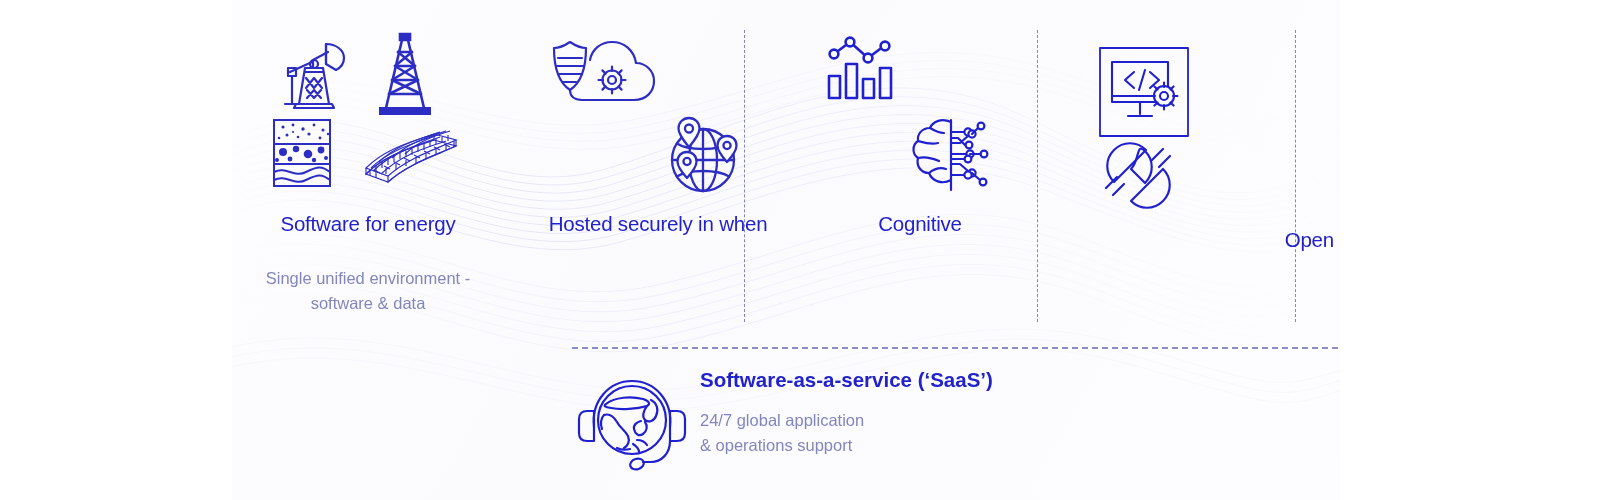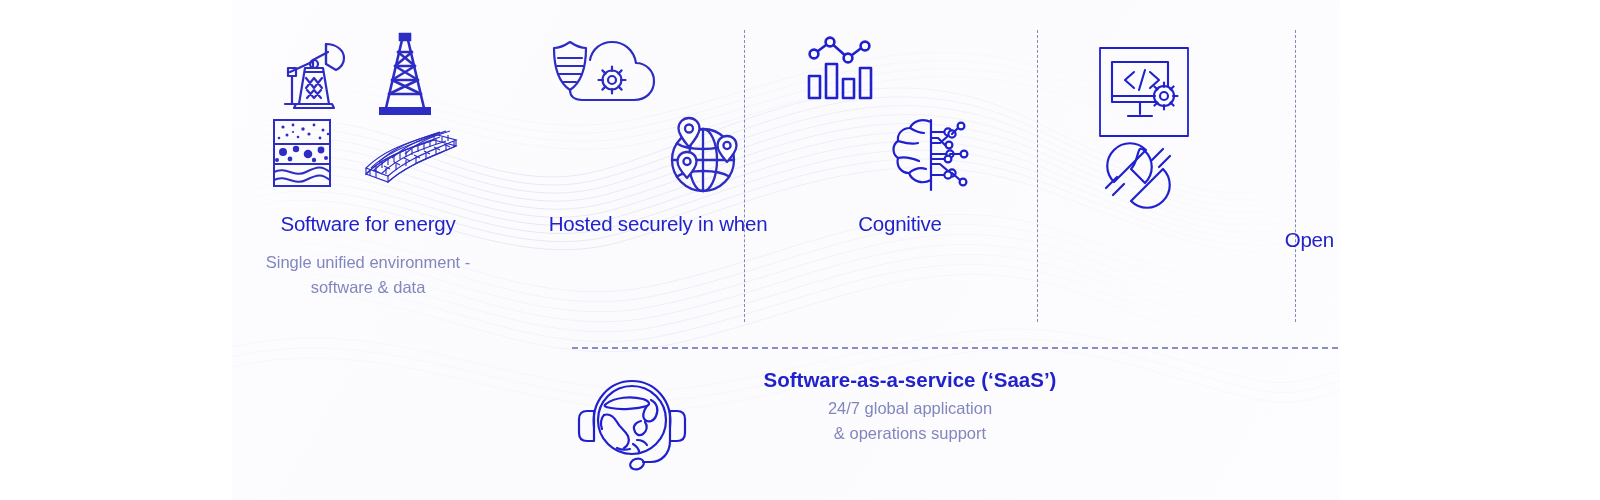--- a/index.html
+++ b/index.html
@@ -30,38 +30,38 @@
   }
 
   
   .col{position:absolute;text-align:center;}
   .col .icons{position:relative;height:200px;}
   .ttl{
     color:#2222cc;font-size:20.5px;font-weight:normal;letter-spacing:-.2px;
     white-space:nowrap;
   }
   .sub{
-    margin-top:14px;color:#8286bd;font-size:16.5px;line-height:25px;
+    margin-top:30px;color:#8286bd;font-size:16.5px;line-height:25px;
     font-weight:400;white-space:pre-line;
   }
 
   .c1{left:232px;top:12px;width:272px;}
   .c2{left:522px;top:12px;width:272px;}
-  .c3{left:776px;top:12px;width:248px;text-align:center;}
+  .c3{left:796px;top:12px;width:248px;text-align:center;}
   .c4{left:1072px;top:28px;width:262px;text-align:right;}
 
   .ic{position:absolute;}
 
   
   .saas{position:absolute;left:232px;top:362px;width:1108px;height:130px;}
   .saas-icon{position:absolute;left:341px;top:8px;}
-  .saas-text{position:absolute;left:468px;top:6px;width:420px;text-align:center;}
+  .saas-text{position:absolute;left:468px;top:6px;width:420px;text-align:left;}
   .saas-ttl{color:#2222cc;font-size:20.5px;font-weight:bold;white-space:nowrap;}
   .saas-sub{
-    margin-top:4px;color:#8286bd;font-size:16.5px;line-height:25px;
+    margin-top:16px;color:#8286bd;font-size:16.5px;line-height:25px;
     white-space:pre-line;
   }
   svg{display:block;}
 </style>
 </head>
 <body>
 
 <div class="stage">
 
   <div class="panel">

